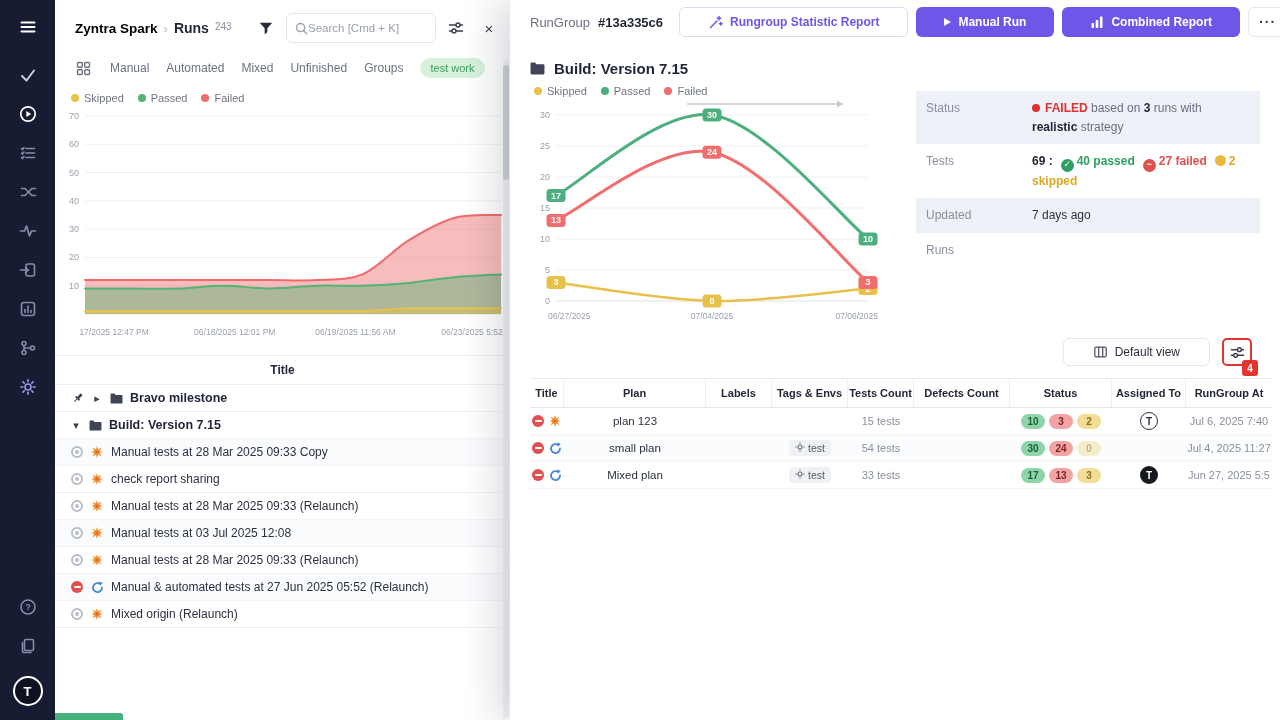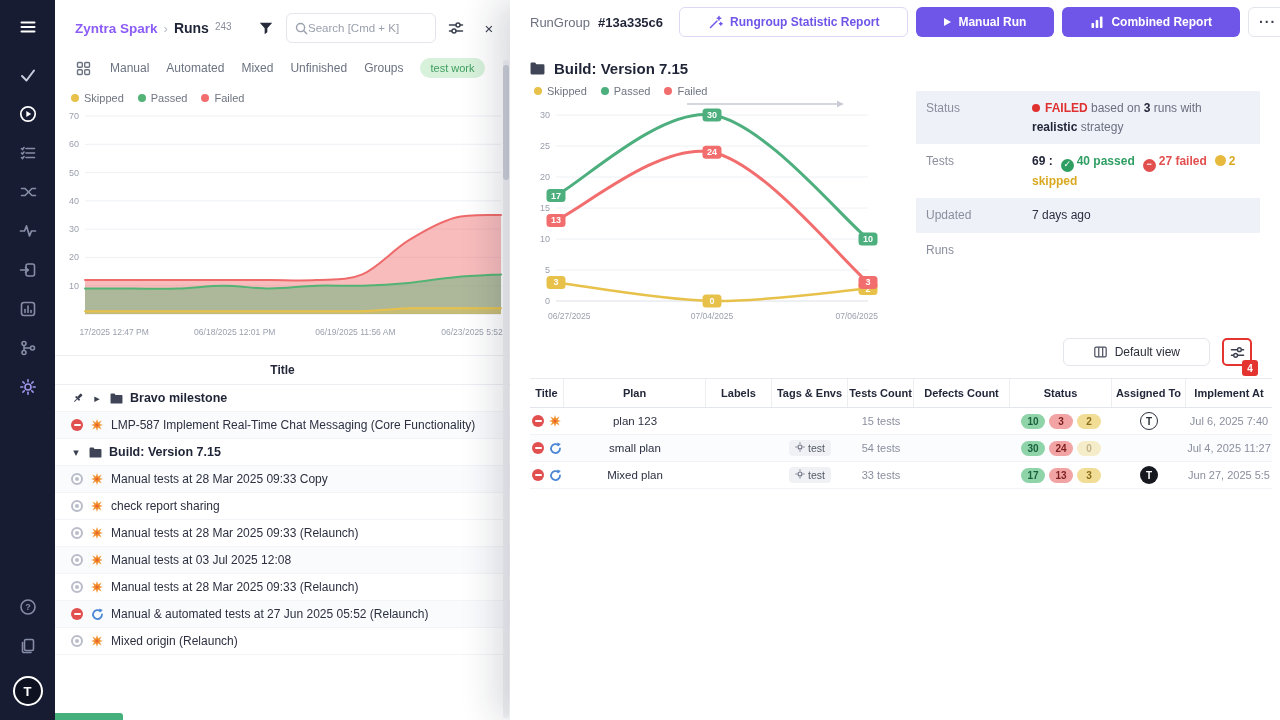--- a/index.html
+++ b/index.html
@@ -11,21 +11,21 @@
 .sidebar{position:absolute;left:0;top:0;width:55px;height:720px;background:#171c33;display:flex;flex-direction:column;align-items:center;padding:12px 0 14px;z-index:3}
 .sb-ic{width:34px;height:30px;display:flex;align-items:center;justify-content:center;margin-bottom:9px;cursor:pointer;background:none;border:none;border-radius:6px}
 .sb-ic.menu{margin-bottom:18px}
 .sb-spacer{flex:1}
 .sb-avatar{width:30px;height:30px;border-radius:50%;border:2px solid #fff;background:#0e1120;color:#fff;font-weight:bold;font-size:13px;display:flex;align-items:center;justify-content:center;margin-top:6px}
 
 
 .main{position:absolute;left:55px;top:0;width:455px;height:720px;background:#fff;overflow:hidden;z-index:1}
 .main-header{display:flex;align-items:center;gap:7px;padding:12px 8px 8px 20px;height:52px}
 .crumb{display:flex;align-items:center;gap:6px;flex:1;white-space:nowrap}
-.crumb-project{color:#8b5cf6;font-size:13.5px;font-weight:bold}
+.crumb-project{color:#000000;font-size:13.5px;font-weight:bold}
 .crumb-sep{color:#b7bcc8;font-size:13px}
 .crumb-page{font-weight:bold;font-size:14px;color:#1f2437}
 .crumb-count{font-size:10px;color:#8a8f9e;align-self:flex-start;margin-top:1px}
 .icon-btn{background:none;border:none;width:26px;height:26px;display:flex;align-items:center;justify-content:center;cursor:pointer;border-radius:5px;flex:0 0 auto}
 .close-x{font-size:15px;color:#3a3f4e;line-height:1}
 .search-box{flex:0 0 150px;height:30px;border:1px solid #e2e5ec;border-radius:6px;display:flex;align-items:center;padding:0 8px;background:#fff}
 .search-box input{border:none;outline:none;width:108px;font-size:11.5px;color:#555;font-family:inherit;background:transparent}
 .search-box input::placeholder{color:#9aa0ad}
 .tabs-row{display:flex;align-items:center;gap:17px;padding:6px 12px 10px 18px}
 .tab{background:none;border:none;font-size:12px;color:#6b7280;cursor:pointer;font-family:inherit;white-space:nowrap}
@@ -325,30 +325,20 @@
             </svg>
           </span>
           <span class="caret">▸</span>
           <span class="cell-ico">
             <svg width="13" height="11" viewBox="0 0 14 12">
               <path d="M0.5 1.5 a1 1 0 0 1 1 -1 h3.2 l1.3 1.6 h6.5 a1 1 0 0 1 1 1 v7.4 a1 1 0 0 1 -1 1 h-11 a1 1 0 0 1 -1 -1 z" fill="#3f4556"></path>
             </svg>
           </span>
           <span class="run-label bold">Bravo milestone</span>
         </div>
-        <div class="run-row alt">
-          <span class="dot failed"></span>
-          <span class="cell-ico">
-            <svg width="12" height="12" viewBox="0 0 12 12">
-              <path d="M6 0 L7.1 3.4 L10.6 1.4 L8.6 4.9 L12 6 L8.6 7.1 L10.6 10.6 L7.1 8.6 L6 12 L4.9 8.6 L1.4 10.6 L3.4 7.1 L0 6 L3.4 4.9 L1.4 1.4 L4.9 3.4 Z" fill="#f2912e"></path>
-              <circle cx="6" cy="6" r="1.6" fill="#e8632e"></circle>
-            </svg>
-          </span>
-          <span class="run-label">LMP-587 Implement Real-Time Chat Messaging (Core Functionality)</span>
-        </div>
         <div class="run-row">
           <span class="caret">▾</span>
           <span class="cell-ico">
             <svg width="13" height="11" viewBox="0 0 14 12">
               <path d="M0.5 1.5 a1 1 0 0 1 1 -1 h3.2 l1.3 1.6 h6.5 a1 1 0 0 1 1 1 v7.4 a1 1 0 0 1 -1 1 h-11 a1 1 0 0 1 -1 -1 z" fill="#3f4556"></path>
             </svg>
           </span>
           <span class="run-label bold">Build: Version 7.15</span>
         </div>
         <div class="run-row alt">
@@ -583,21 +573,21 @@
     <div class="dt">
       <div class="dt-head" id="dt-head">
           <span class="dt-h">Title</span>
           <span class="dt-h">Plan</span>
           <span class="dt-h">Labels</span>
           <span class="dt-h">Tags &amp; Envs</span>
           <span class="dt-h">Tests Count</span>
           <span class="dt-h">Defects Count</span>
           <span class="dt-h">Status</span>
           <span class="dt-h">Assigned To</span>
-          <span class="dt-h">Implement At</span>
+          <span class="dt-h">RunGroup At</span>
         </div>
       <div id="dt-rows">
           <div class="dt-row">
             <span class="dt-cell">
               <span class="dot failed"></span>
               <span class="cell-ico">
                 <svg width="12" height="12" viewBox="0 0 12 12">
                   <path d="M6 0 L7.1 3.4 L10.6 1.4 L8.6 4.9 L12 6 L8.6 7.1 L10.6 10.6 L7.1 8.6 L6 12 L4.9 8.6 L1.4 10.6 L3.4 7.1 L0 6 L3.4 4.9 L1.4 1.4 L4.9 3.4 Z" fill="#f2912e"></path>
                   <circle cx="6" cy="6" r="1.6" fill="#e8632e"></circle>
                 </svg>

